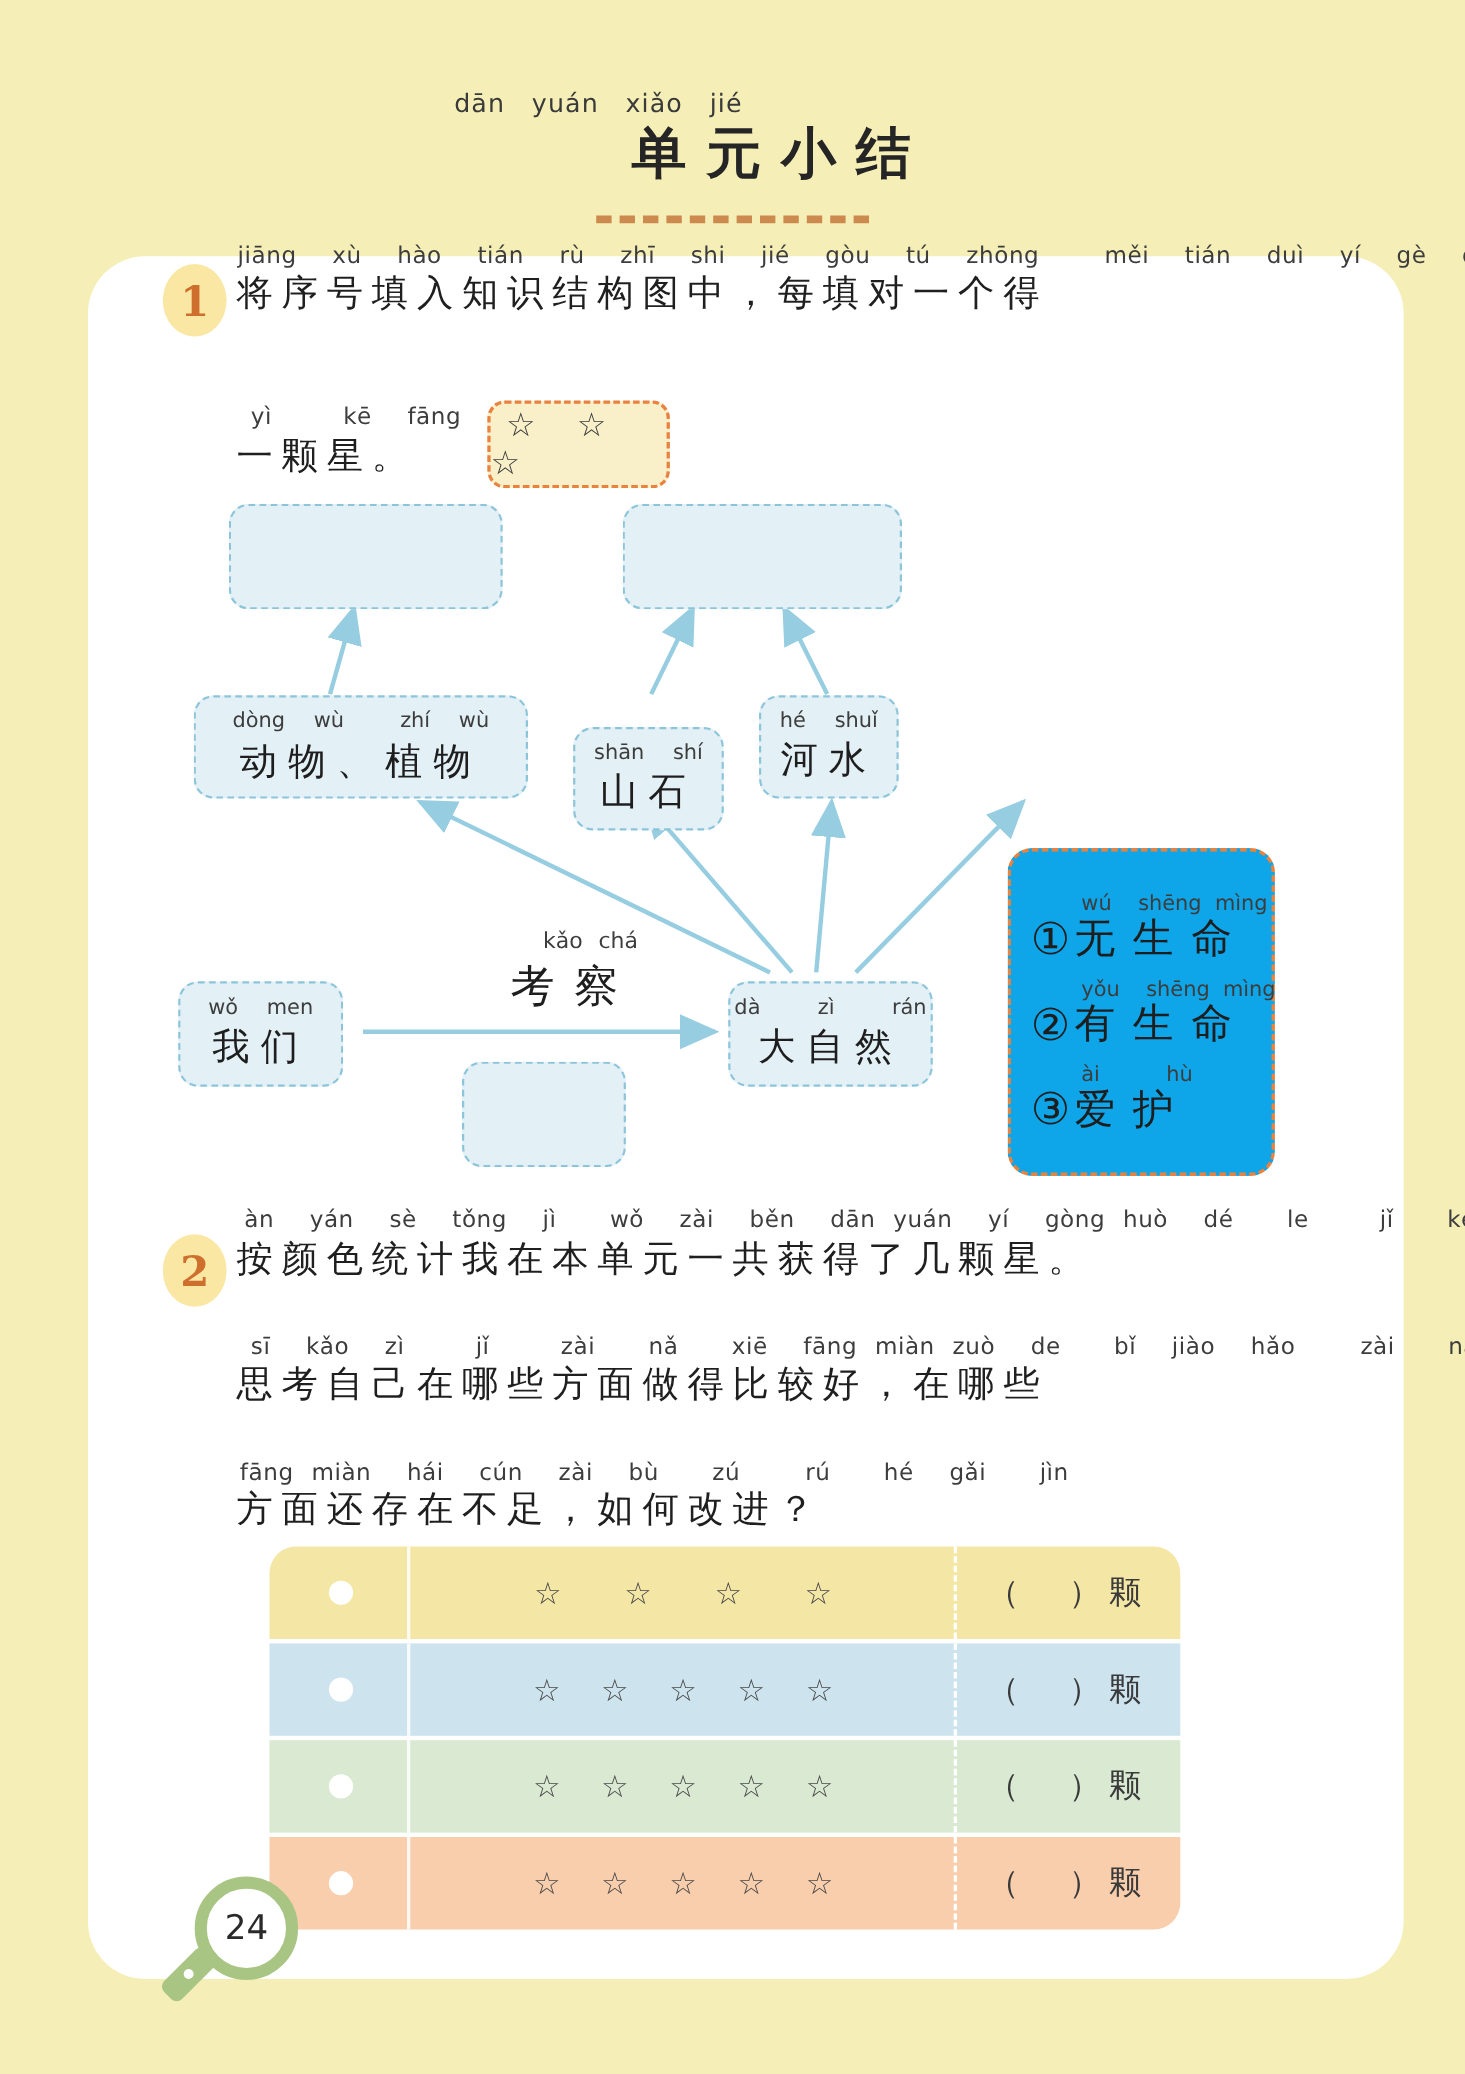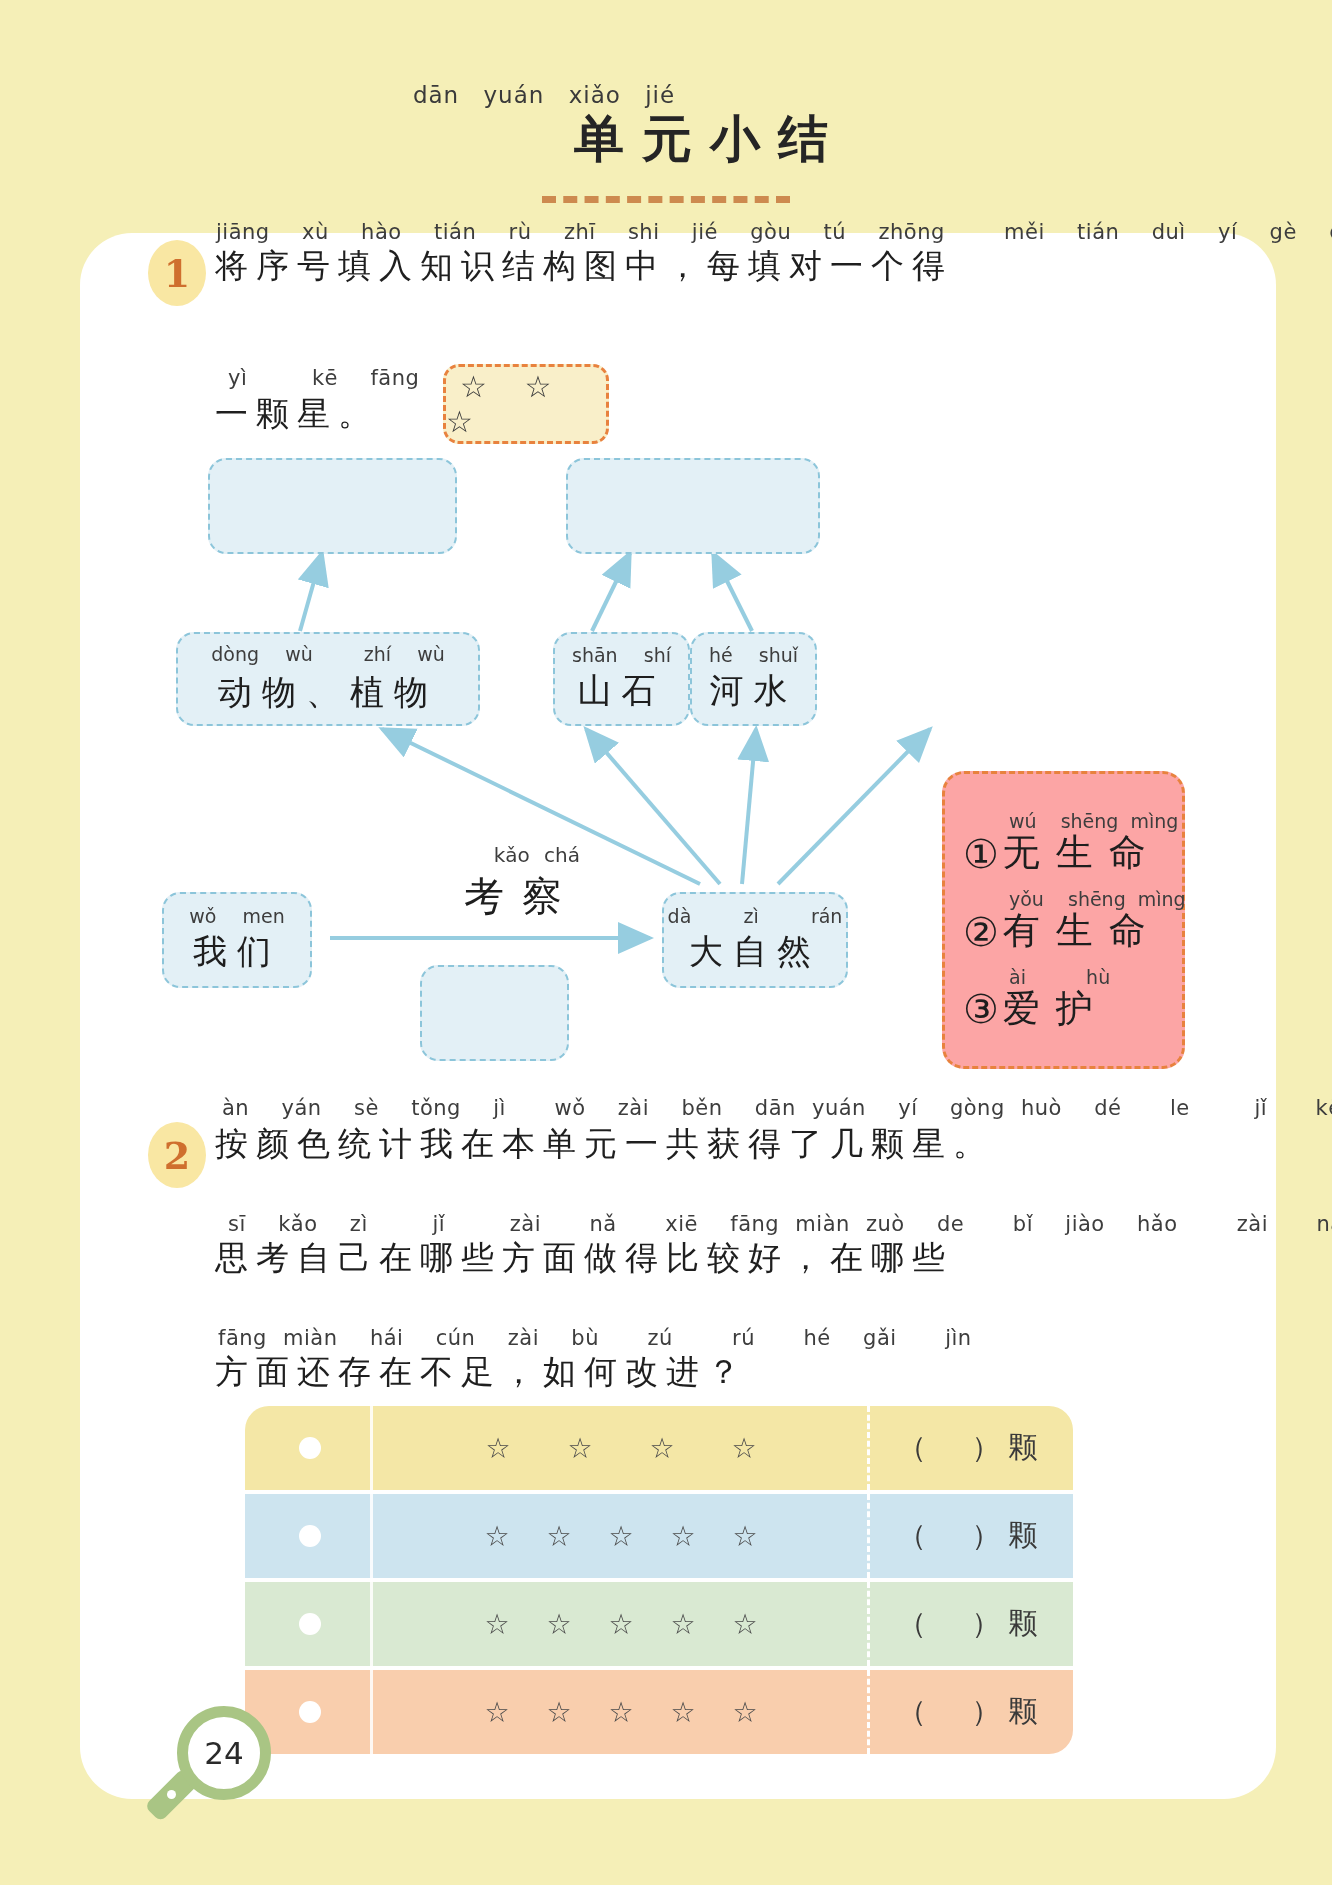--- a/index.html
+++ b/index.html
@@ -62,23 +62,23 @@
     font-size:34px;color:#1e1e1e;letter-spacing:10px;white-space:pre;margin-top:2px;text-align:center;
   }
   .action-label{display:flex;flex-direction:column;align-items:center;}
   .action-label .bp{font-size:20px;color:#3d3d3d;word-spacing:8px;}
   .action-label .bh{
     font-family:"DejaVu Serif","Liberation Serif",serif;
     font-size:40px;color:#1e1e1e;letter-spacing:18px;text-indent:18px;margin-top:2px;
   }
   .legend{
     left:916px;top:771px;width:243px;height:298px;
-    background:#fca5a5;border:3px dashed #e8823e;border-radius:22px;
+    background:#0ea5e9;border:3px dashed #e8823e;border-radius:22px;
     display:flex;flex-direction:column;justify-content:center;
-    padding:6px 0 6px 18px;box-sizing:border-box;gap:14px;margin-left:26px;
+    padding:6px 0 6px 18px;box-sizing:border-box;gap:14px;
   }
   .legend-item .lp{font-size:19px;color:#3d3d3d;word-spacing:6px;margin-left:46px;white-space:pre;}
   .legend-item .lrow{display:flex;align-items:center;margin-top:1px;}
   .legend-item .lnum{
     font-family:"DejaVu Serif","Liberation Serif",serif;
     font-size:40px;color:#1e1e1e;line-height:1;
   }
   .legend-item .llabel{
     font-family:"DejaVu Serif","Liberation Serif",serif;
     font-size:37px;color:#1e1e1e;letter-spacing:16px;line-height:1.1;margin-left:4px;white-space:pre;
@@ -163,21 +163,21 @@
     </g>
   </svg>
 
   <div class="abs d-box" style="left:208px;top:458px;width:245px;height:92px;"></div>
   <div class="abs d-box" style="left:566px;top:458px;width:250px;height:92px;"></div>
 
   <div class="abs d-box" style="left:176px;top:632px;width:300px;height:90px;">
     <div class="bp">dòng  wù　　 zhí  wù</div>
     <div class="bh">动物、植物</div>
   </div>
-  <div class="abs d-box" style="left:521px;top:632px;width:133px;height:90px;margin-left:32px;">
+  <div class="abs d-box" style="left:521px;top:661px;width:133px;height:90px;">
     <div class="bp">shān  shí</div>
     <div class="bh">山石</div>
   </div>
   <div class="abs d-box" style="left:690px;top:632px;width:123px;height:90px;">
     <div class="bp">hé  shuǐ</div>
     <div class="bh">河水</div>
   </div>
 
   <div class="abs action-label" style="left:420px;top:843px;width:160px;align-items:flex-end;">
     <div class="bp">kǎo  chá</div>

